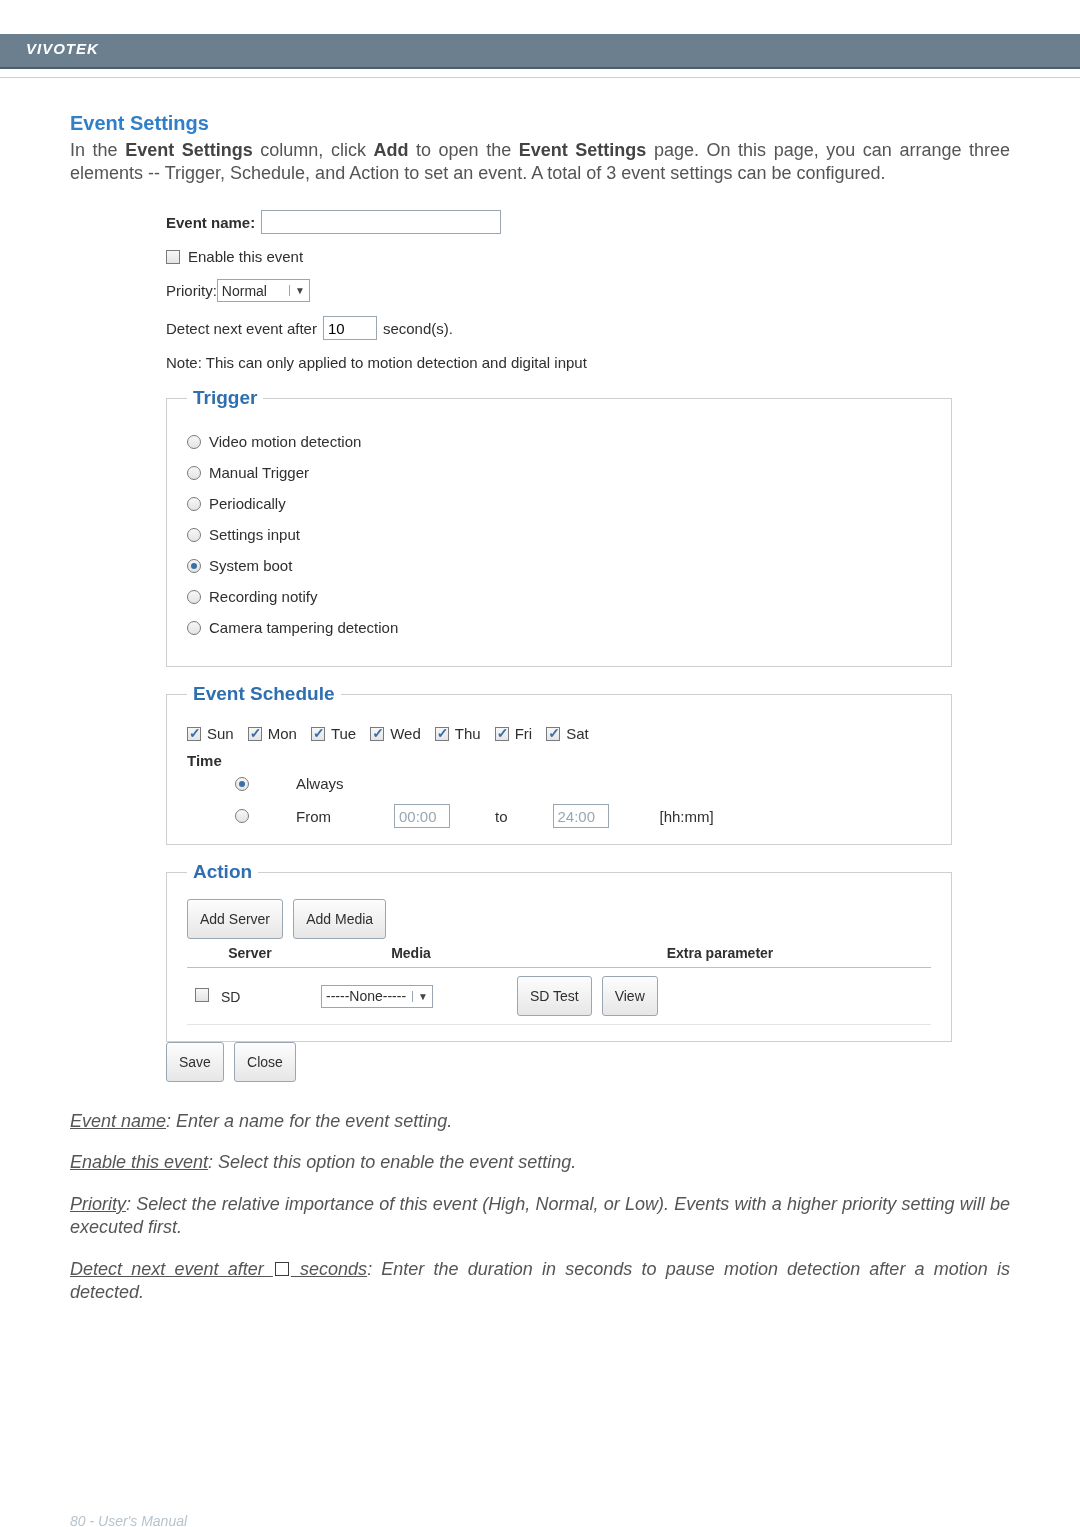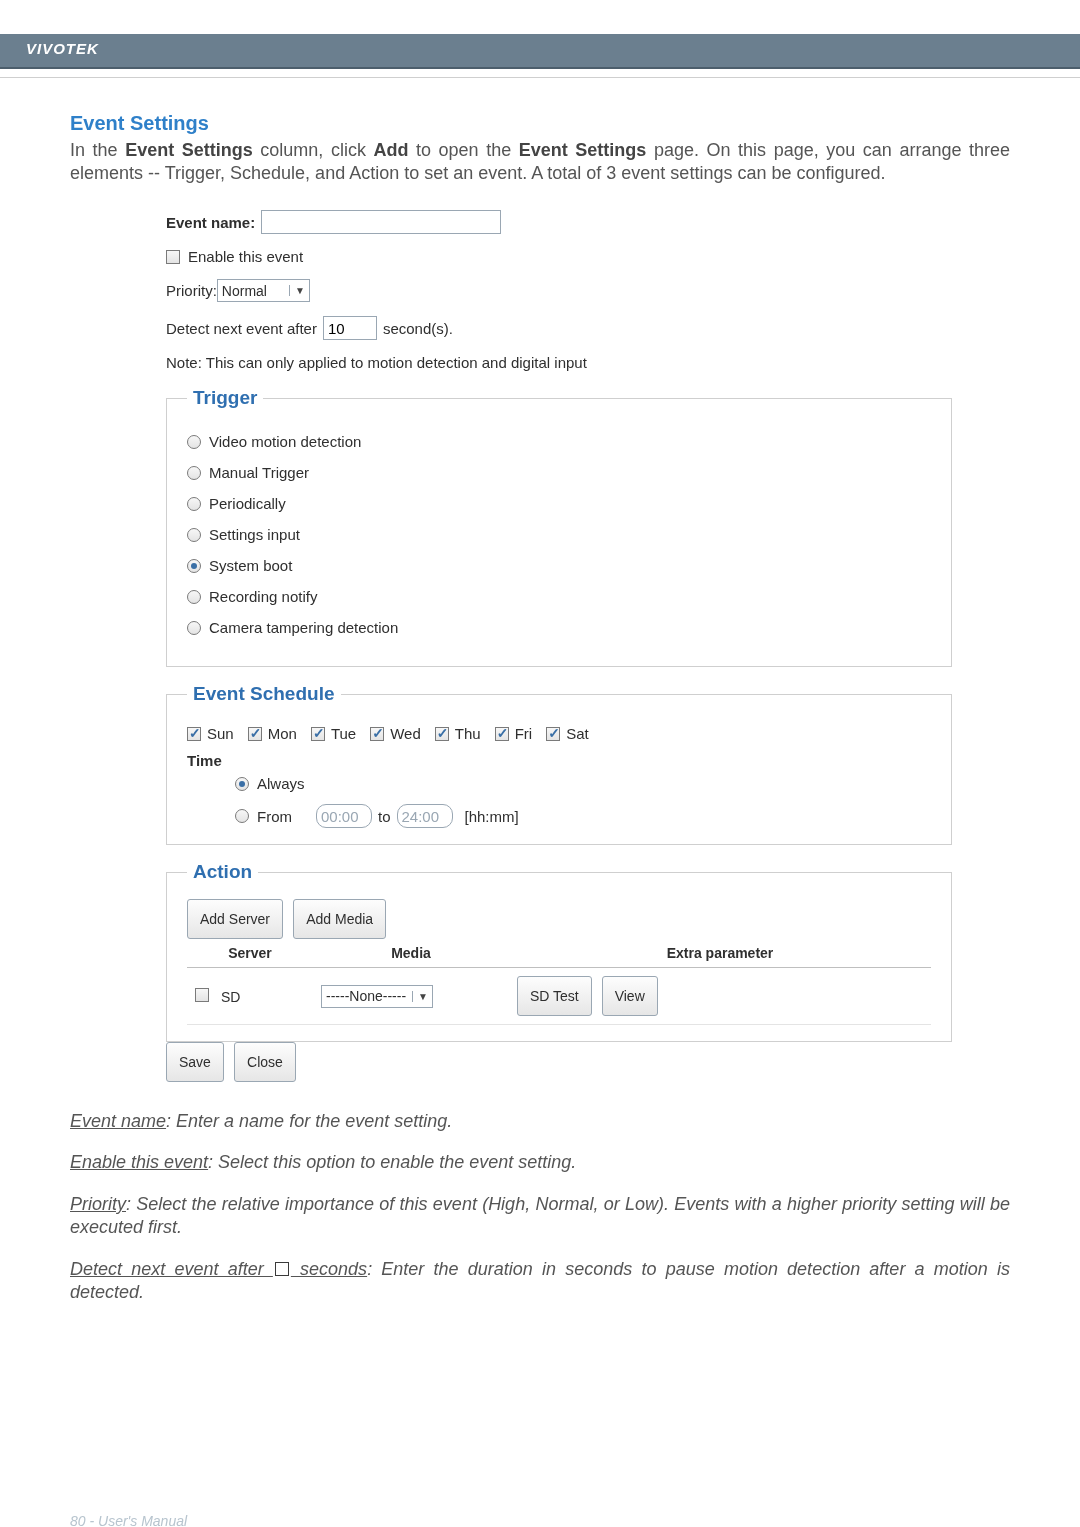--- a/index.html
+++ b/index.html
@@ -68,21 +68,21 @@
   }
   .txt-input {
     border: 1px solid #9aa7b3;
     height: 20px;
     padding: 1px 4px;
     font-size: 15px;
     background: #fff;
   }
   .wide-input { width: 230px; }
   .short-input { width: 44px; }
-  .tiny-input { width: 46px; border-radius: 10px; }
+  .tiny-input { width: 46px; }
   .checkbox, .radio {
     width: 14px; height: 14px;
     border: 1px solid #7a7a7a;
     display: inline-block;
     margin-right: 8px;
     position: relative;
     background: linear-gradient(#f7f7f7, #e4e4e4);
     box-sizing: border-box;
   }
   .radio {
@@ -134,20 +134,21 @@
   .trigger-opt {
     display: flex;
     align-items: center;
     margin: 14px 0;
   }
   .time-sub {
     margin-left: 48px;
     display: flex;
     align-items: center;
     margin-top: 12px;
+    gap: 39px;
   }
   .time-sub.first { margin-top: 6px; }
   .day-row {
     display: flex;
     align-items: center;
     gap: 4px;
     margin: 10px 0 6px 0;
     flex-wrap: wrap;
   }
   .day-row span.checkbox { margin-right: 2px; }

